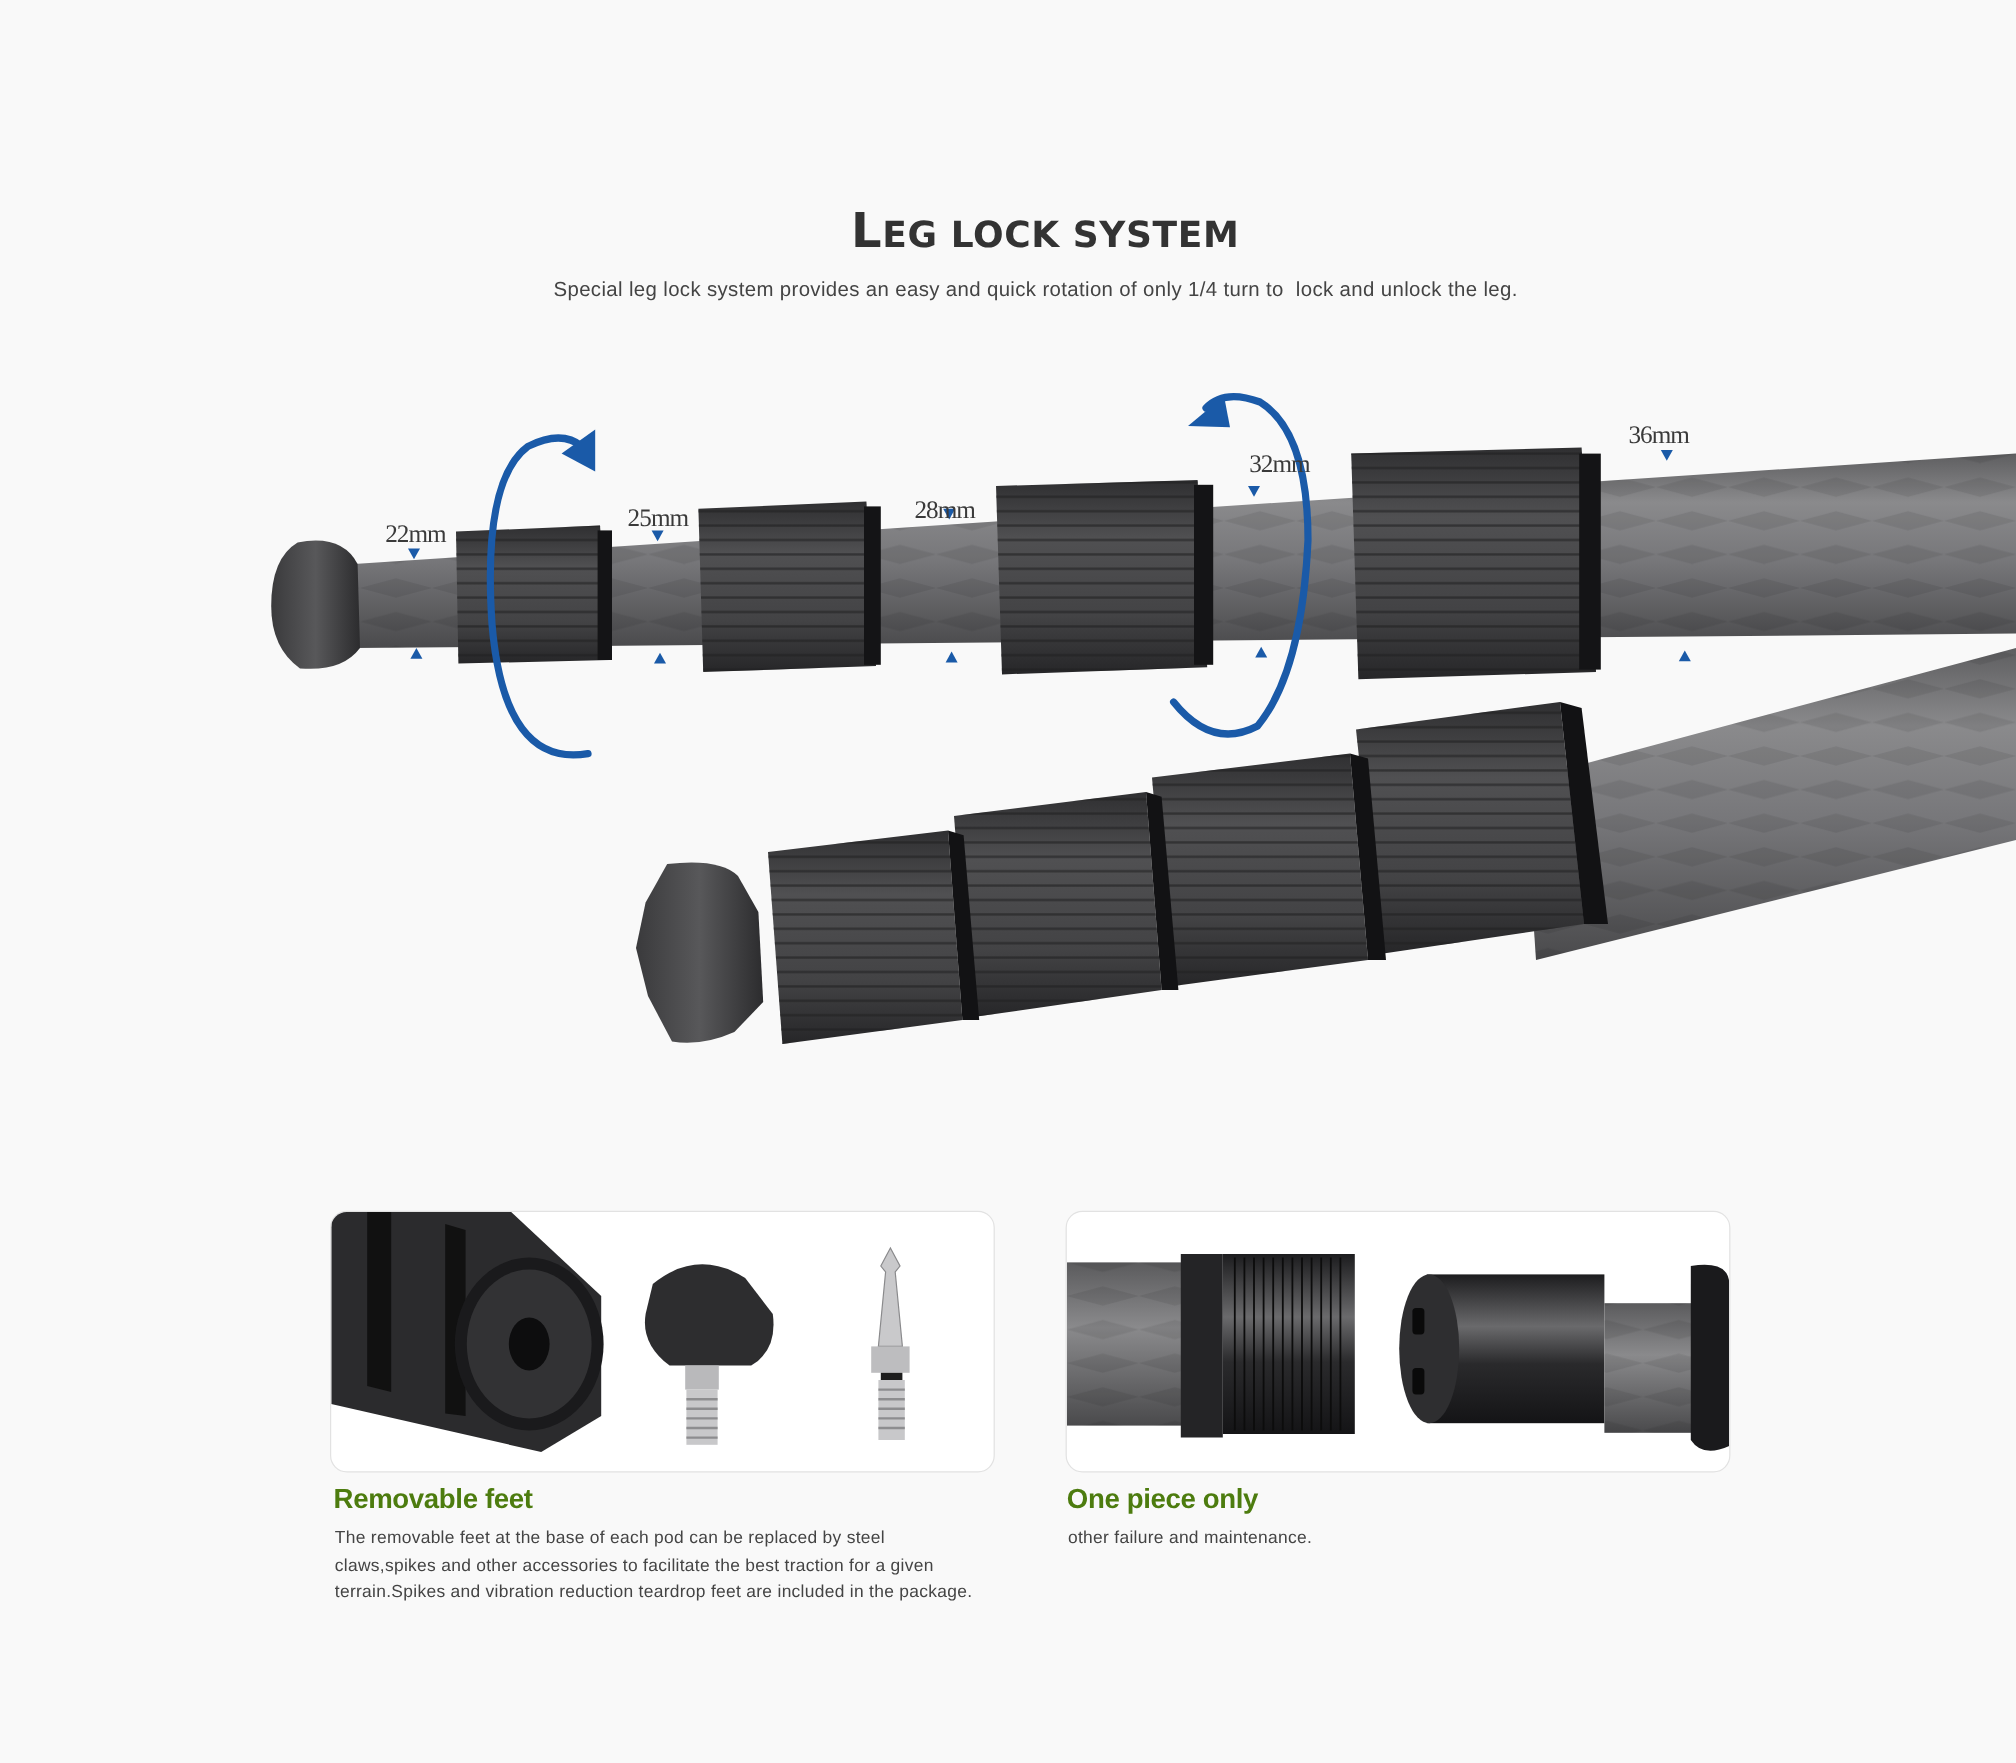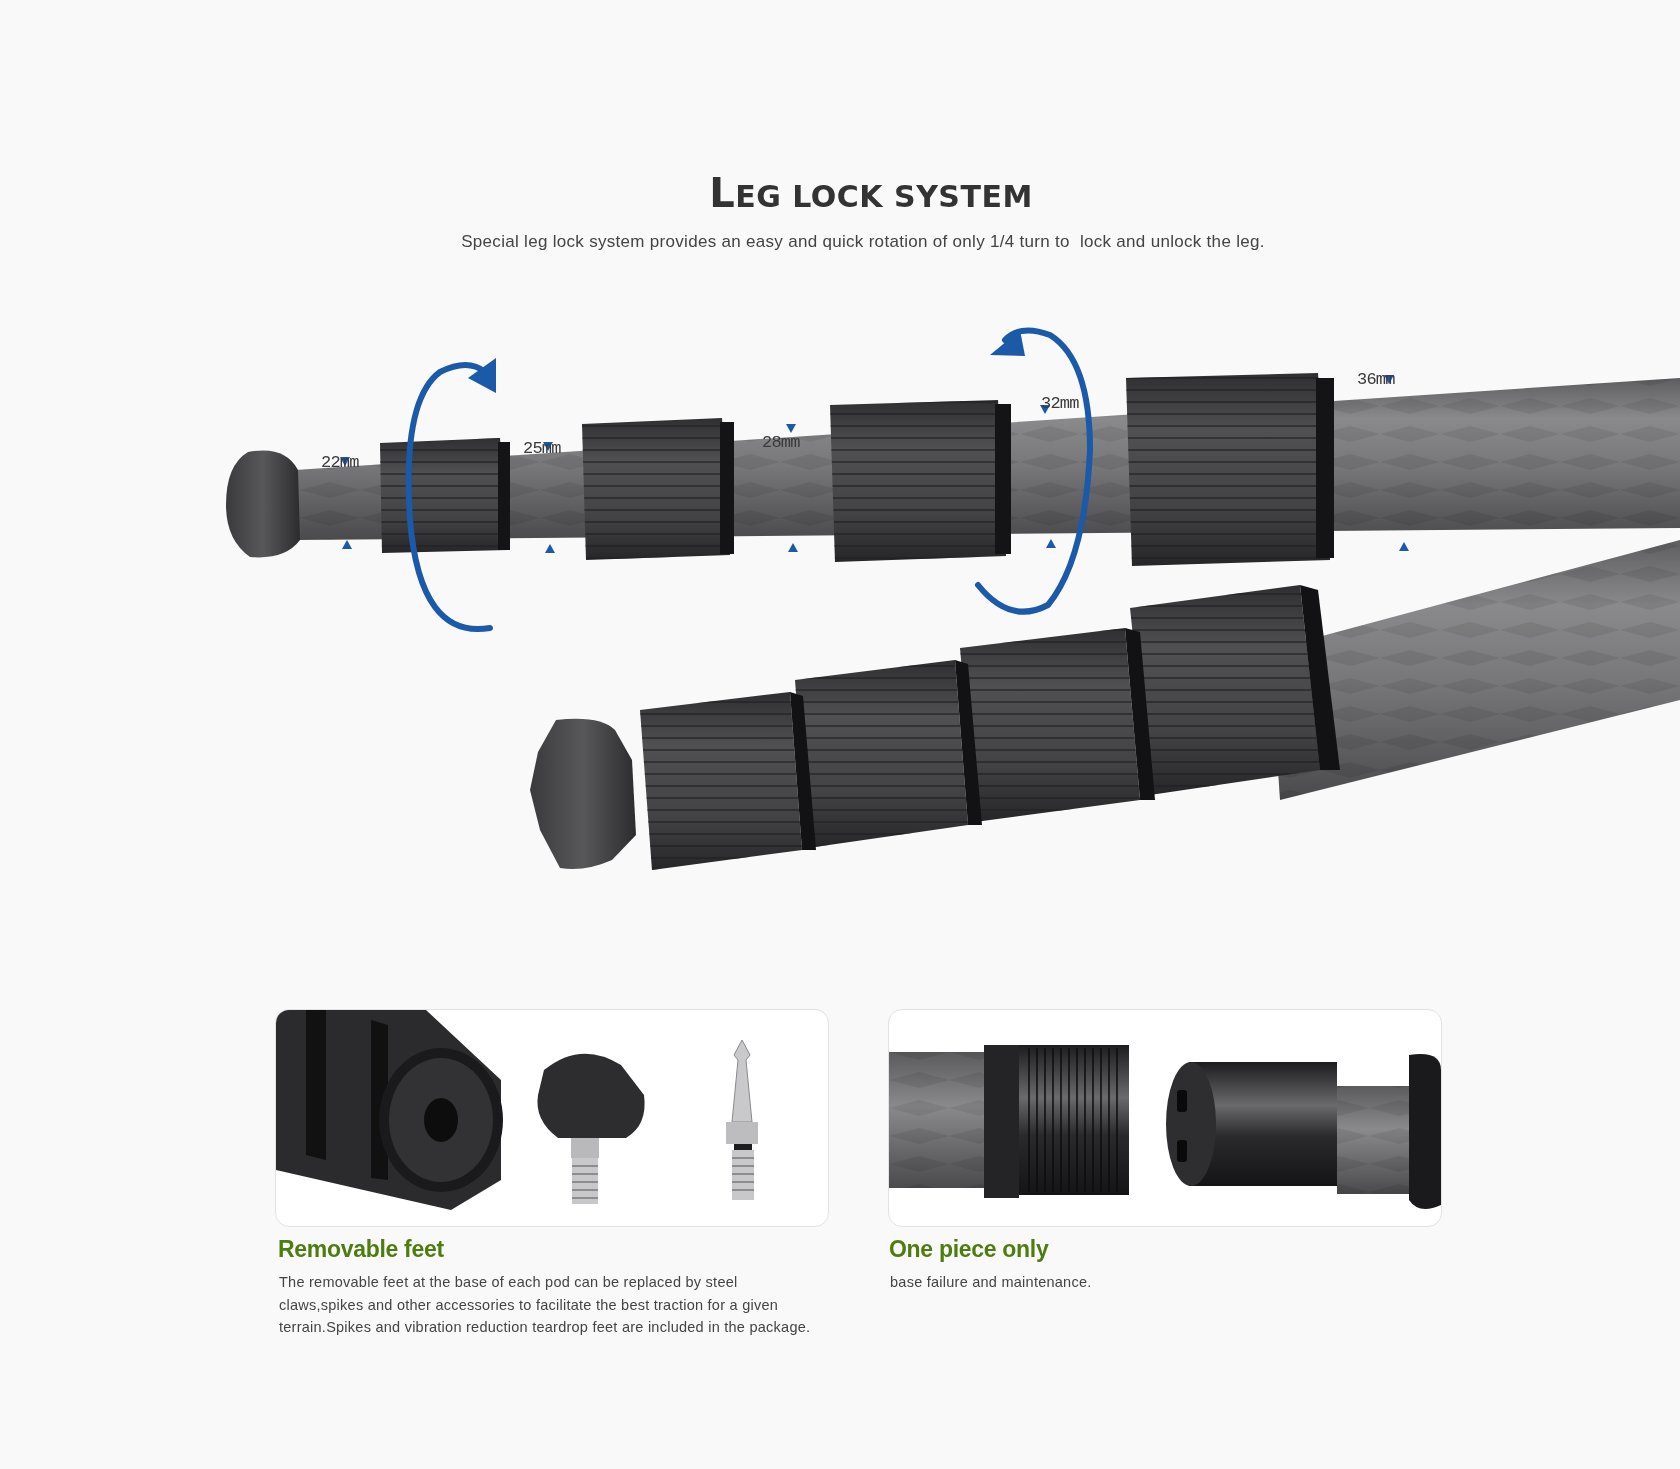--- a/index.html
+++ b/index.html
@@ -15,22 +15,22 @@
     font-variant: small-caps;
   }
   .title .big { font-size: 40px; }
   .subtitle {
     position: absolute; left: 0; width: 1726px; top: 232px; text-align: center;
     font-size: 17px; color: #444; letter-spacing: 0.3px; white-space: pre;
   }
   .hero { position: absolute; left: 0; top: 300px; width: 1680px; height: 600px; }
   .hero svg { display: block; }
   .dim-label {
-    position: absolute; font-size: 17px; color: #3a3a3a;
-    font-family: Liberation Mono, monospace; letter-spacing: -0.8px; margin-top: 20px;
+    position: absolute; font-size: 21px; color: #3a3a3a;
+    font-family: Liberation Serif, serif; letter-spacing: -0.8px;
   }
   .card {
     position: absolute; top: 1009px; width: 552px; height: 216px;
     background: #ffffff; border: 1px solid #e2e2e2; border-radius: 14px; overflow: hidden;
   }
   .card svg { display: block; }
   .card-title {
     position: absolute; top: 1236px; font-size: 23px; font-weight: bold; color: #4d7c0f;
     letter-spacing: -0.3px;
   }
@@ -236,14 +236,14 @@
     <ellipse cx="302" cy="114" rx="25" ry="62" fill="#2e2e30"></ellipse>
     <rect x="288" y="80" width="10" height="22" rx="3" fill="#0a0a0a"></rect>
     <rect x="288" y="130" width="10" height="22" rx="3" fill="#0a0a0a"></rect>
     <rect x="448" y="76" width="92" height="108" fill="url(#cardTube)"></rect>
     <rect x="448" y="76" width="92" height="108" fill="url(#weave)"></rect>
     <path d="M520 45 Q552 40 552 60 L552 195 Q530 205 520 190 Z" fill="#1a1a1c"></path>
   </svg>
 </div>
 <div class="card-title" style="left:889px;">One piece only</div>
 <div class="card-body" style="left:890px; width:560px;">
-  <div>base failure and maintenance.</div>
+  <div>other failure and maintenance.</div>
 </div>
 
 </body></html>

